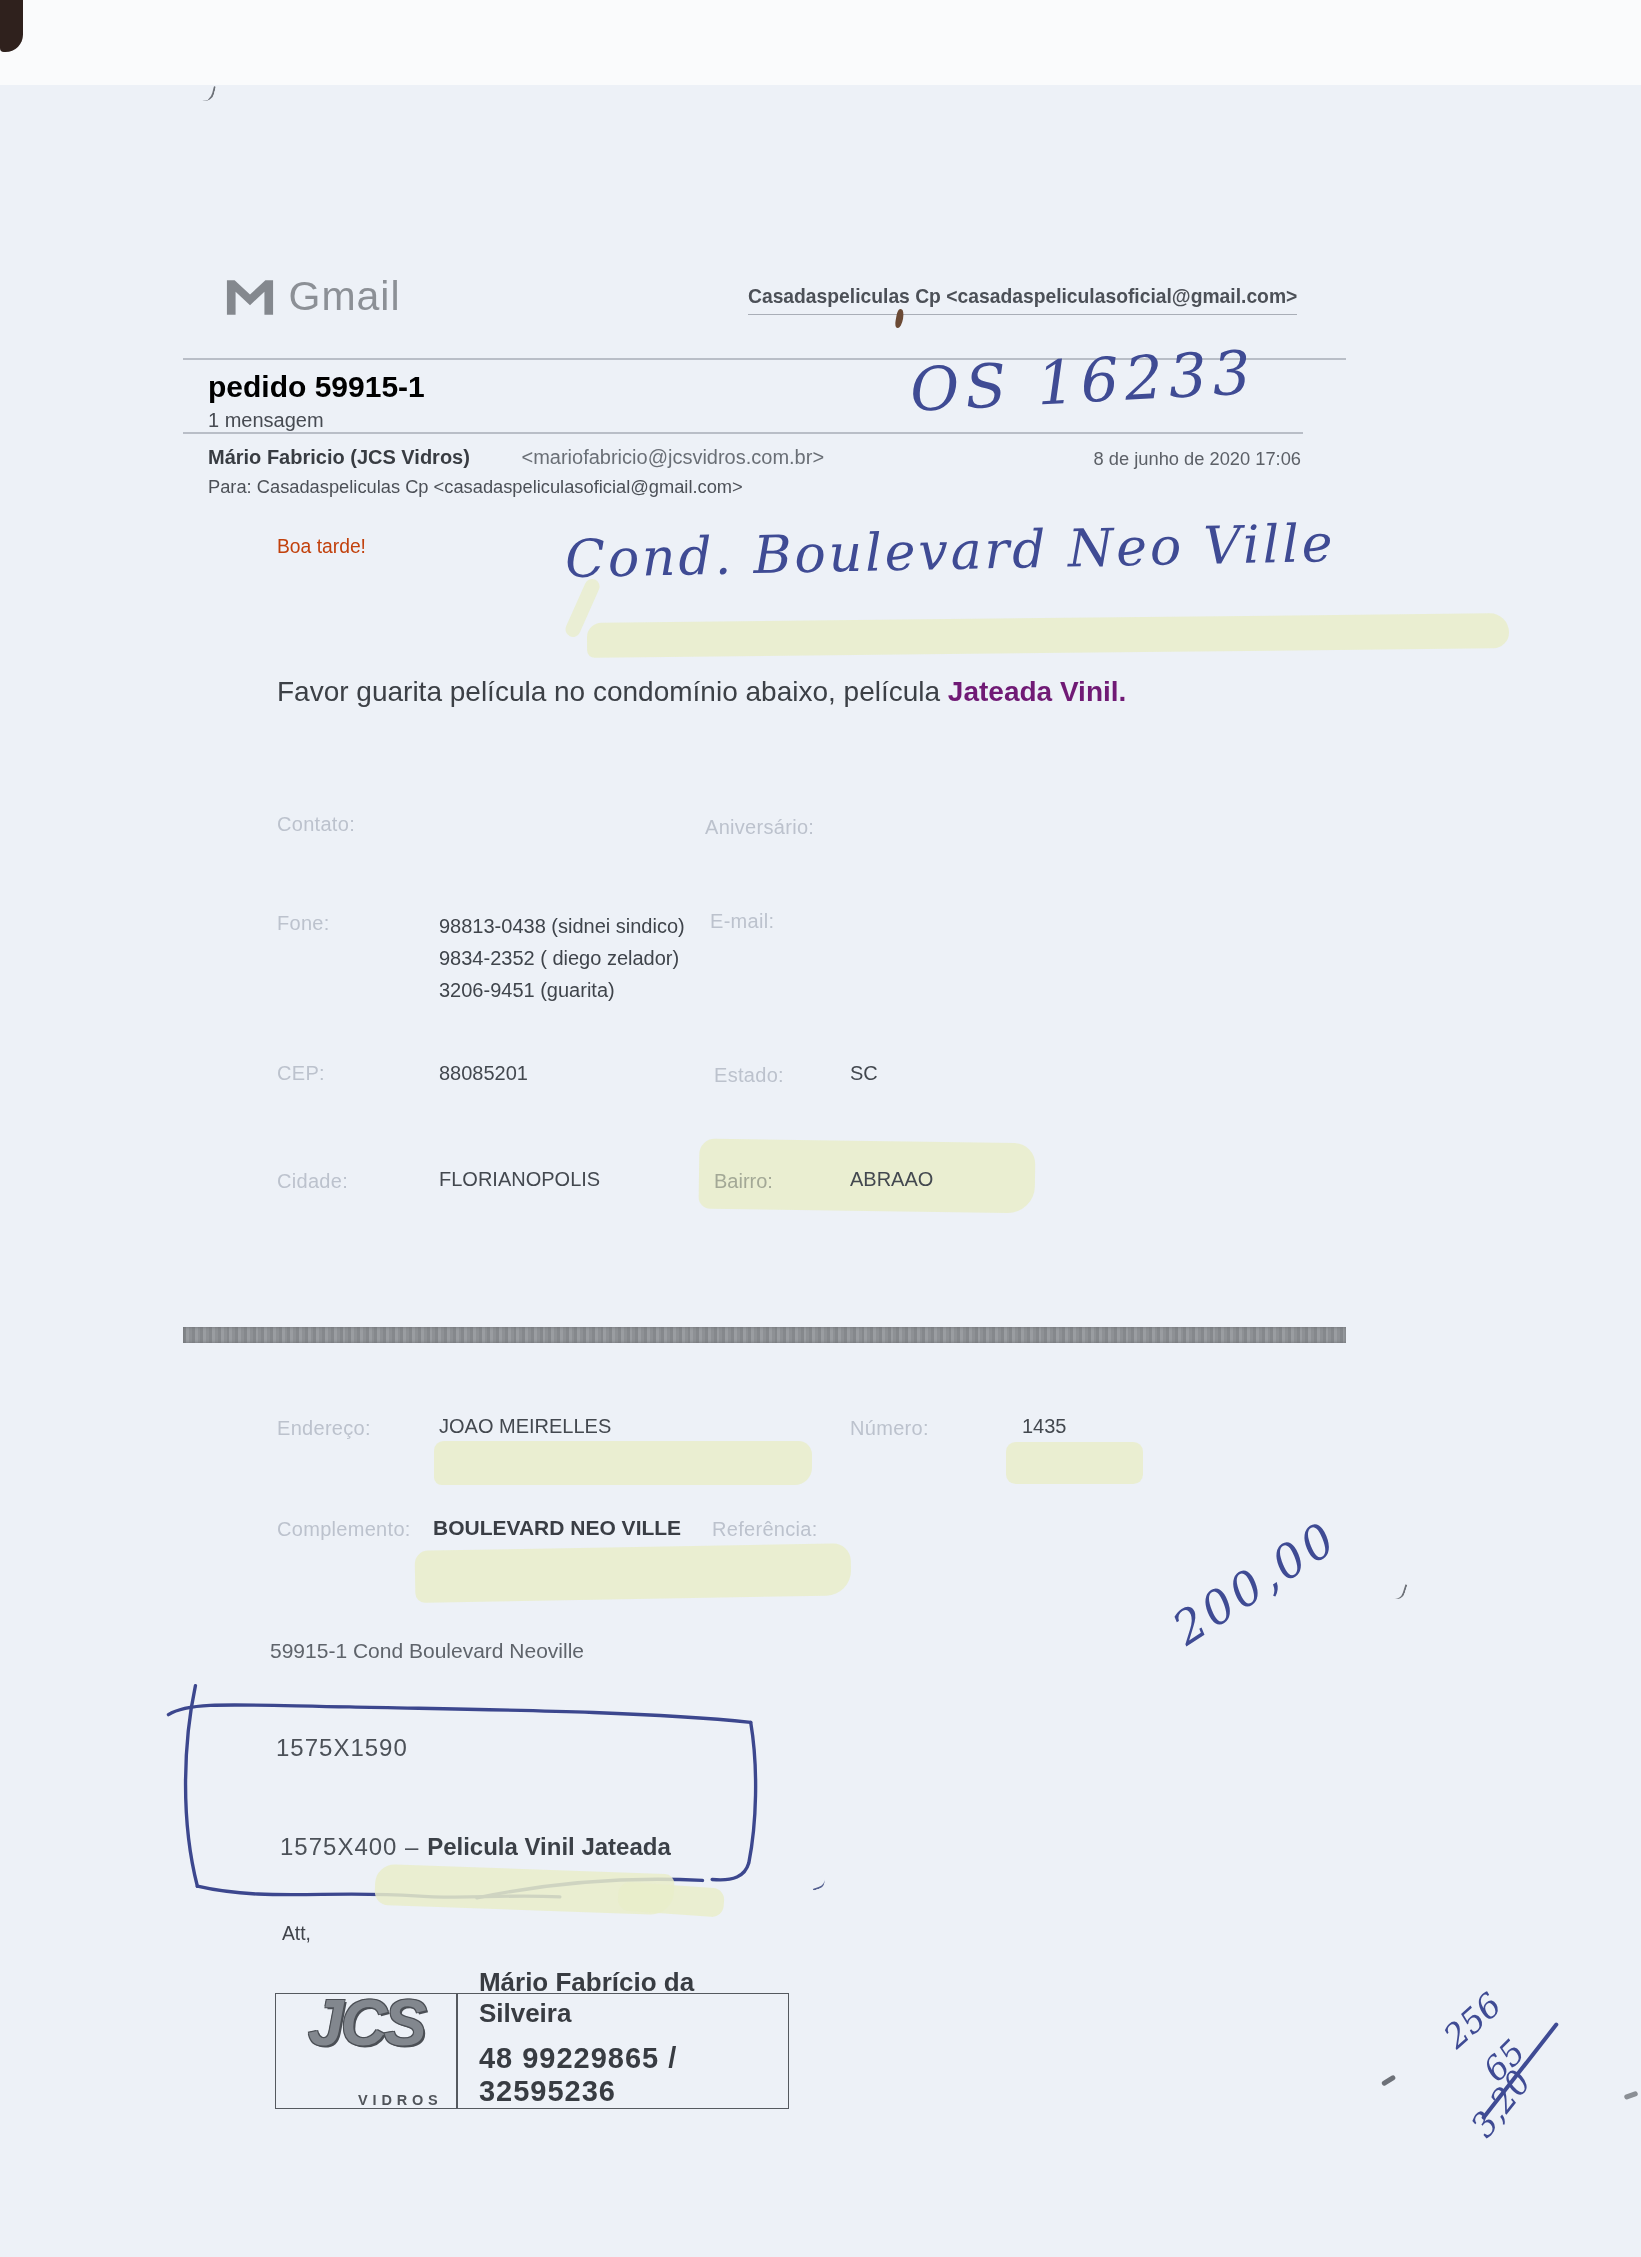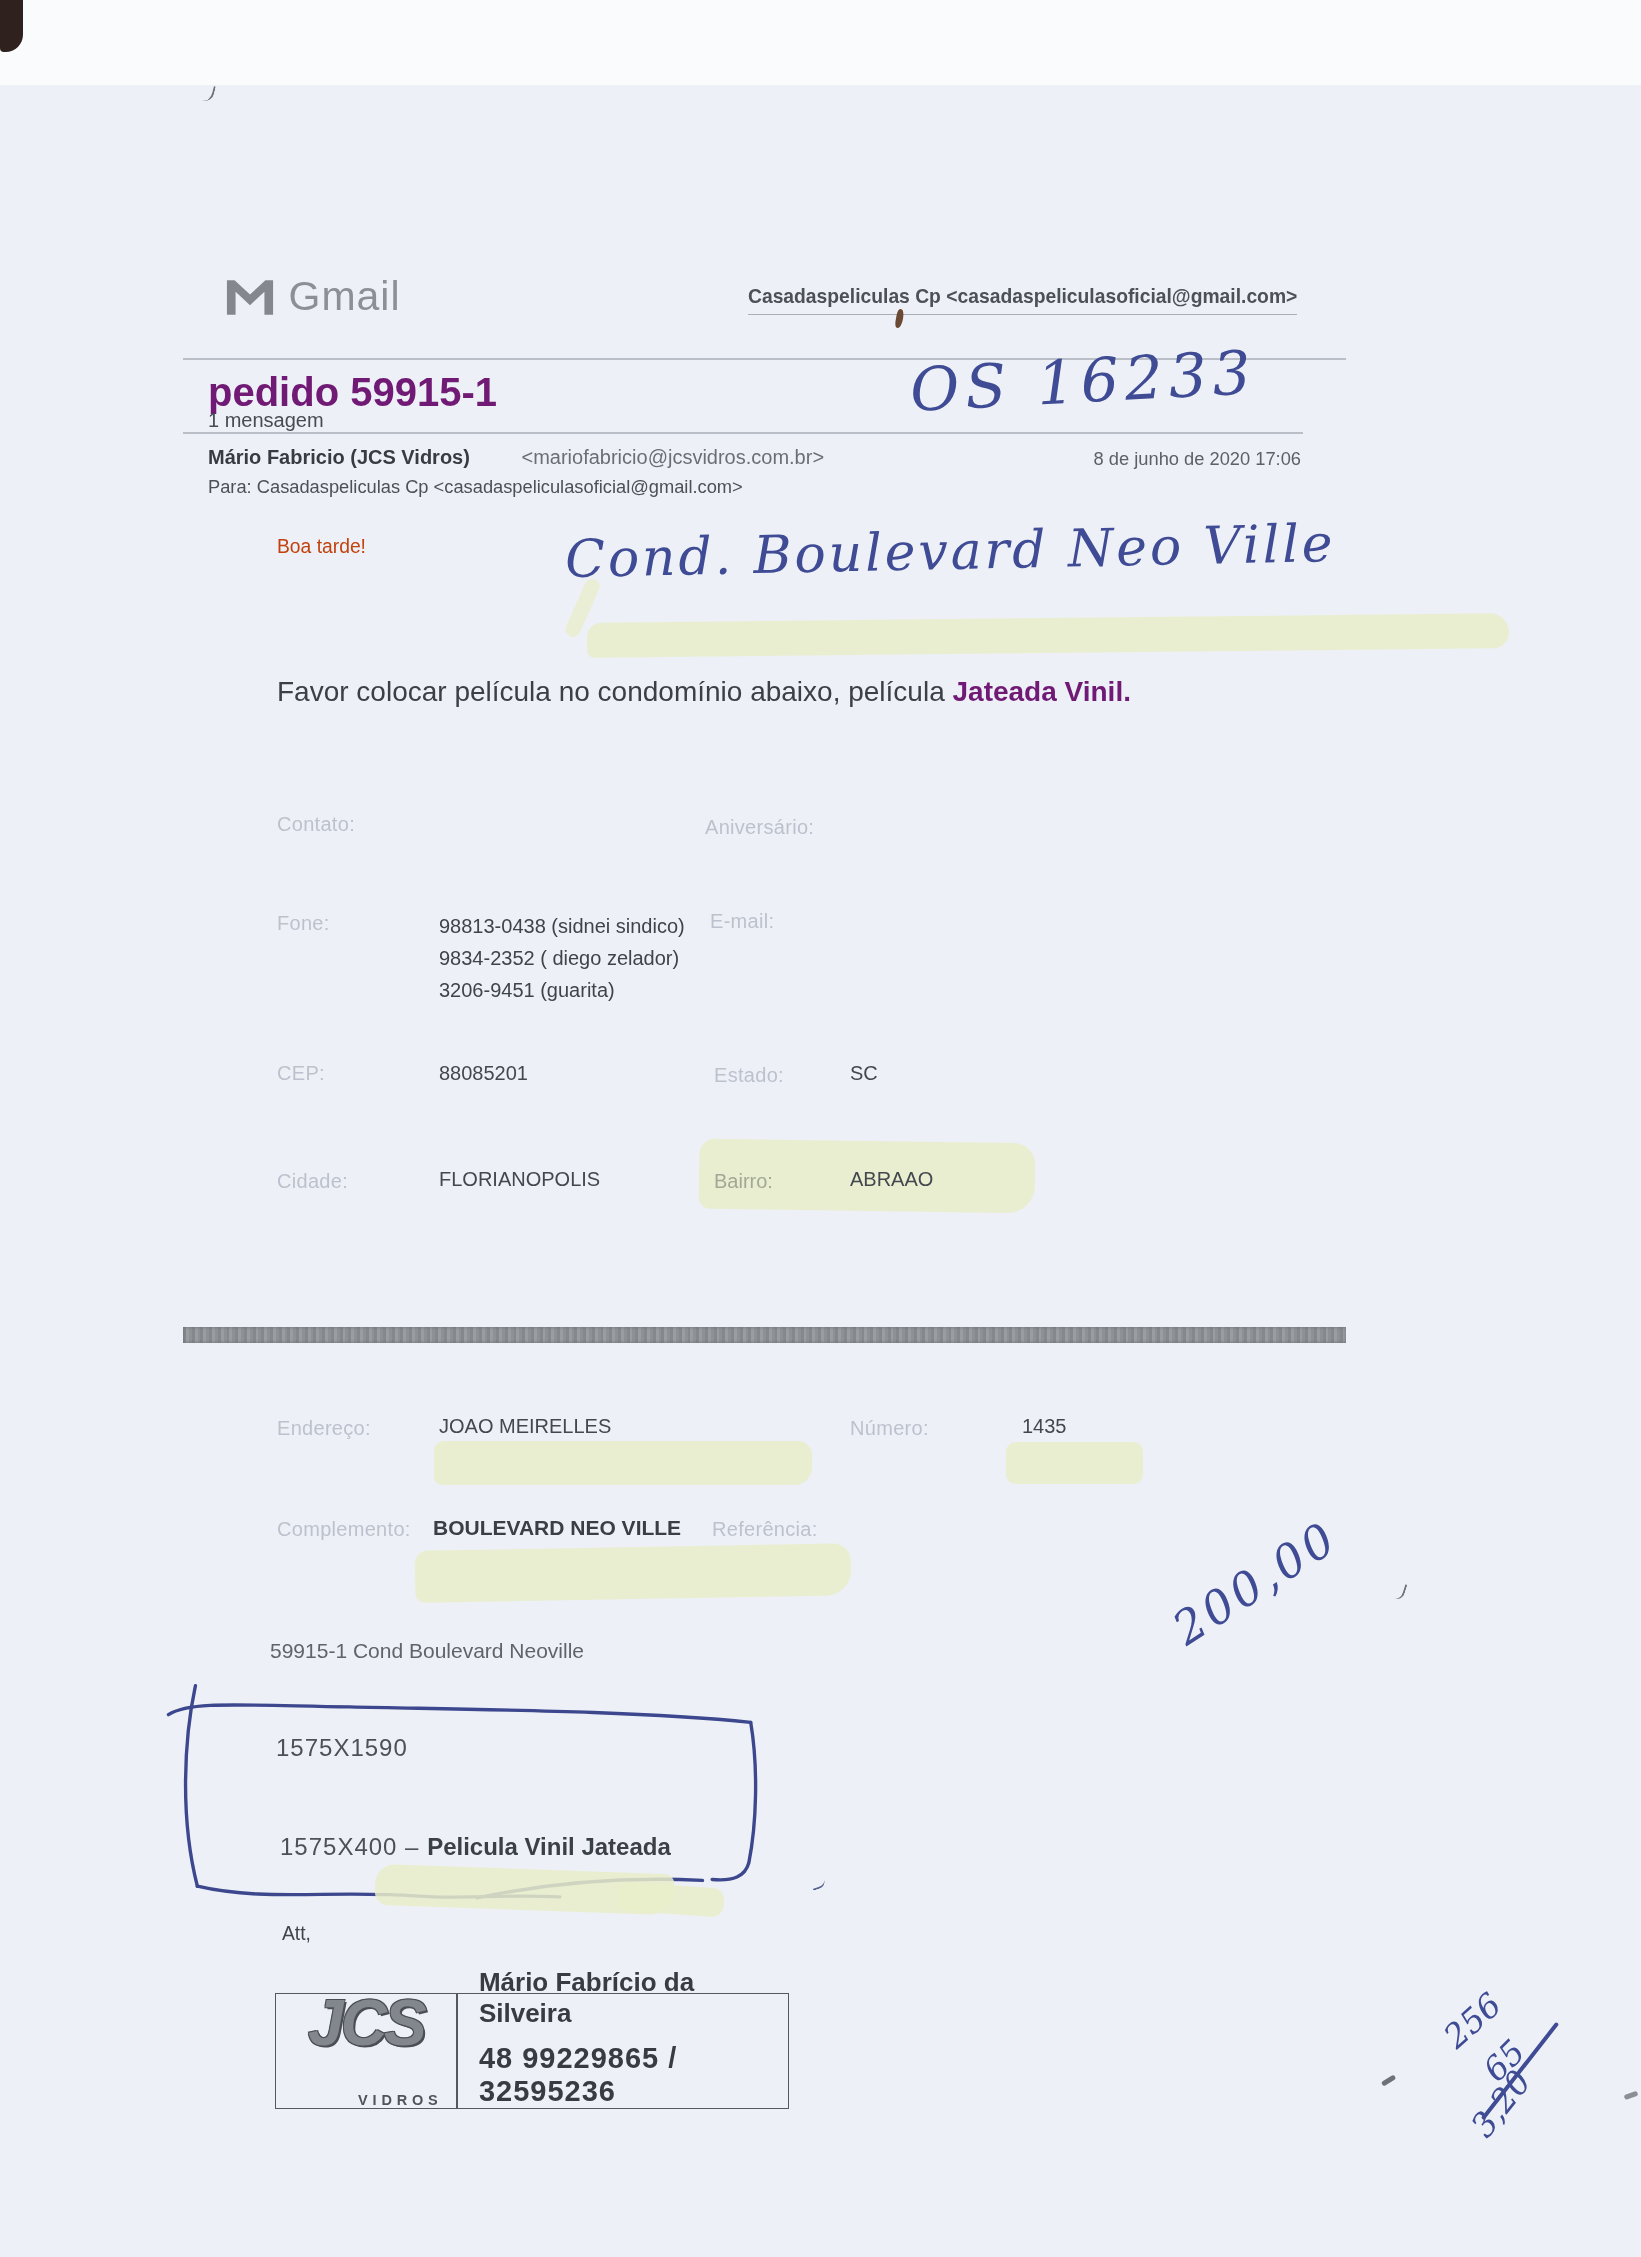--- a/index.html
+++ b/index.html
@@ -34,39 +34,39 @@
         <path d="M2 40 V4 H10 L26 19 42 4 H50 V40 H41 V16 L26 30 11 16 V40 Z" fill="#84888e"></path>
       </svg>
     </span>
     <span style="font-size:41px;color:#8c9096;letter-spacing:1px;">Gmail</span>
   </div>
 
   <div class="abs" style="left:748px;top:286px;font-size:19.3px;font-weight:bold;color:#4c5057;border-bottom:1px solid #a9aeb7;padding-bottom:5.8px;">Casadaspeliculas Cp &lt;casadaspeliculasoficial@gmail.com&gt;</div>
   <div class="abs mark" style="left:896px;top:309px;width:6.8px;height:19.3px;background:#6b4a35;border-radius:45% 55% 60% 40%;transform:rotate(10deg);"></div>
 
   <div class="abs rule" style="left:183px;top:358px;width:1163px;"></div>
-  <div class="abs" style="left:208px;top:370px;font-size:40px;font-weight:bold;color:#701a75;">pedido 59915-1</div>
+  <div class="abs" style="left:208px;top:370px;font-size:30px;font-weight:bold;color:#000000;">pedido 59915-1</div>
   <div class="abs" style="left:208px;top:409px;font-size:20px;color:#474b52;">1 mensagem</div>
   <div class="abs hw" style="left:910px;top:346px;font-size:60px;transform:rotate(-3deg);letter-spacing:5.8px;">OS 16233</div>
   <div class="abs rule" style="left:183px;top:432px;width:1120px;"></div>
 
   <div class="abs" style="left:208px;top:446px;font-size:20px;white-space:nowrap;">
     <span style="font-weight:bold;color:#383c42;">Mário Fabricio (JCS Vidros) </span><span style="color:#6a6f76;margin-left:46px;">&lt;mariofabricio@jcsvidros.com.br&gt;</span>
   </div>
   <div class="abs" style="left:1067px;top:448px;width:234px;text-align:right;font-size:18.3px;color:#5c6067;">8 de junho de 2020 17:06</div>
   <div class="abs" style="left:208px;top:476px;font-size:18.3px;color:#4c5057;">Para: Casadaspeliculas Cp &lt;casadaspeliculasoficial@gmail.com&gt;</div>
 
   <div class="abs" style="left:277px;top:536px;font-size:19.3px;color:#c2410c;">Boa tarde!</div>
 
   <div class="abs mark" style="left:575px;top:577px;width:15.4px;height:62px;background:#e9edca;opacity:.8;border-radius:9.7px;transform:rotate(24deg);"></div>
   <div class="abs hl mark" style="left:587px;top:618px;width:922px;height:35px;transform:rotate(-0.6deg);border-radius:19.3px 25px 21px 9.7px;"></div>
   <div class="abs hw" style="left:565px;top:521px;font-size:52px;letter-spacing:2.9px;transform:rotate(-1.2deg);">Cond. Boulevard Neo Ville</div>
 
   <div class="abs" style="left:277px;top:676px;font-size:28px;white-space:nowrap;">
-    <span style="color:#3c4046;">Favor colocar película no condomínio abaixo, película </span><span style="font-weight:bold;color:#701a75;">Jateada Vinil.</span>
+    <span style="color:#3c4046;">Favor guarita película no condomínio abaixo, película </span><span style="font-weight:bold;color:#701a75;">Jateada Vinil.</span>
   </div>
 
   <div class="abs label" style="left:277px;top:813px;">Contato:</div>
   <div class="abs label" style="left:705px;top:816px;">Aniversário:</div>
 
   <div class="abs label" style="left:277px;top:912px;">Fone:</div>
   <div class="abs" style="left:439px;top:910px;font-size:20px;color:#3f444b;line-height:32px;">
     <div>98813-0438 (sidnei sindico)</div>
     <div>9834-2352 ( diego zelador)</div>
     <div>3206-9451 (guarita)</div>

